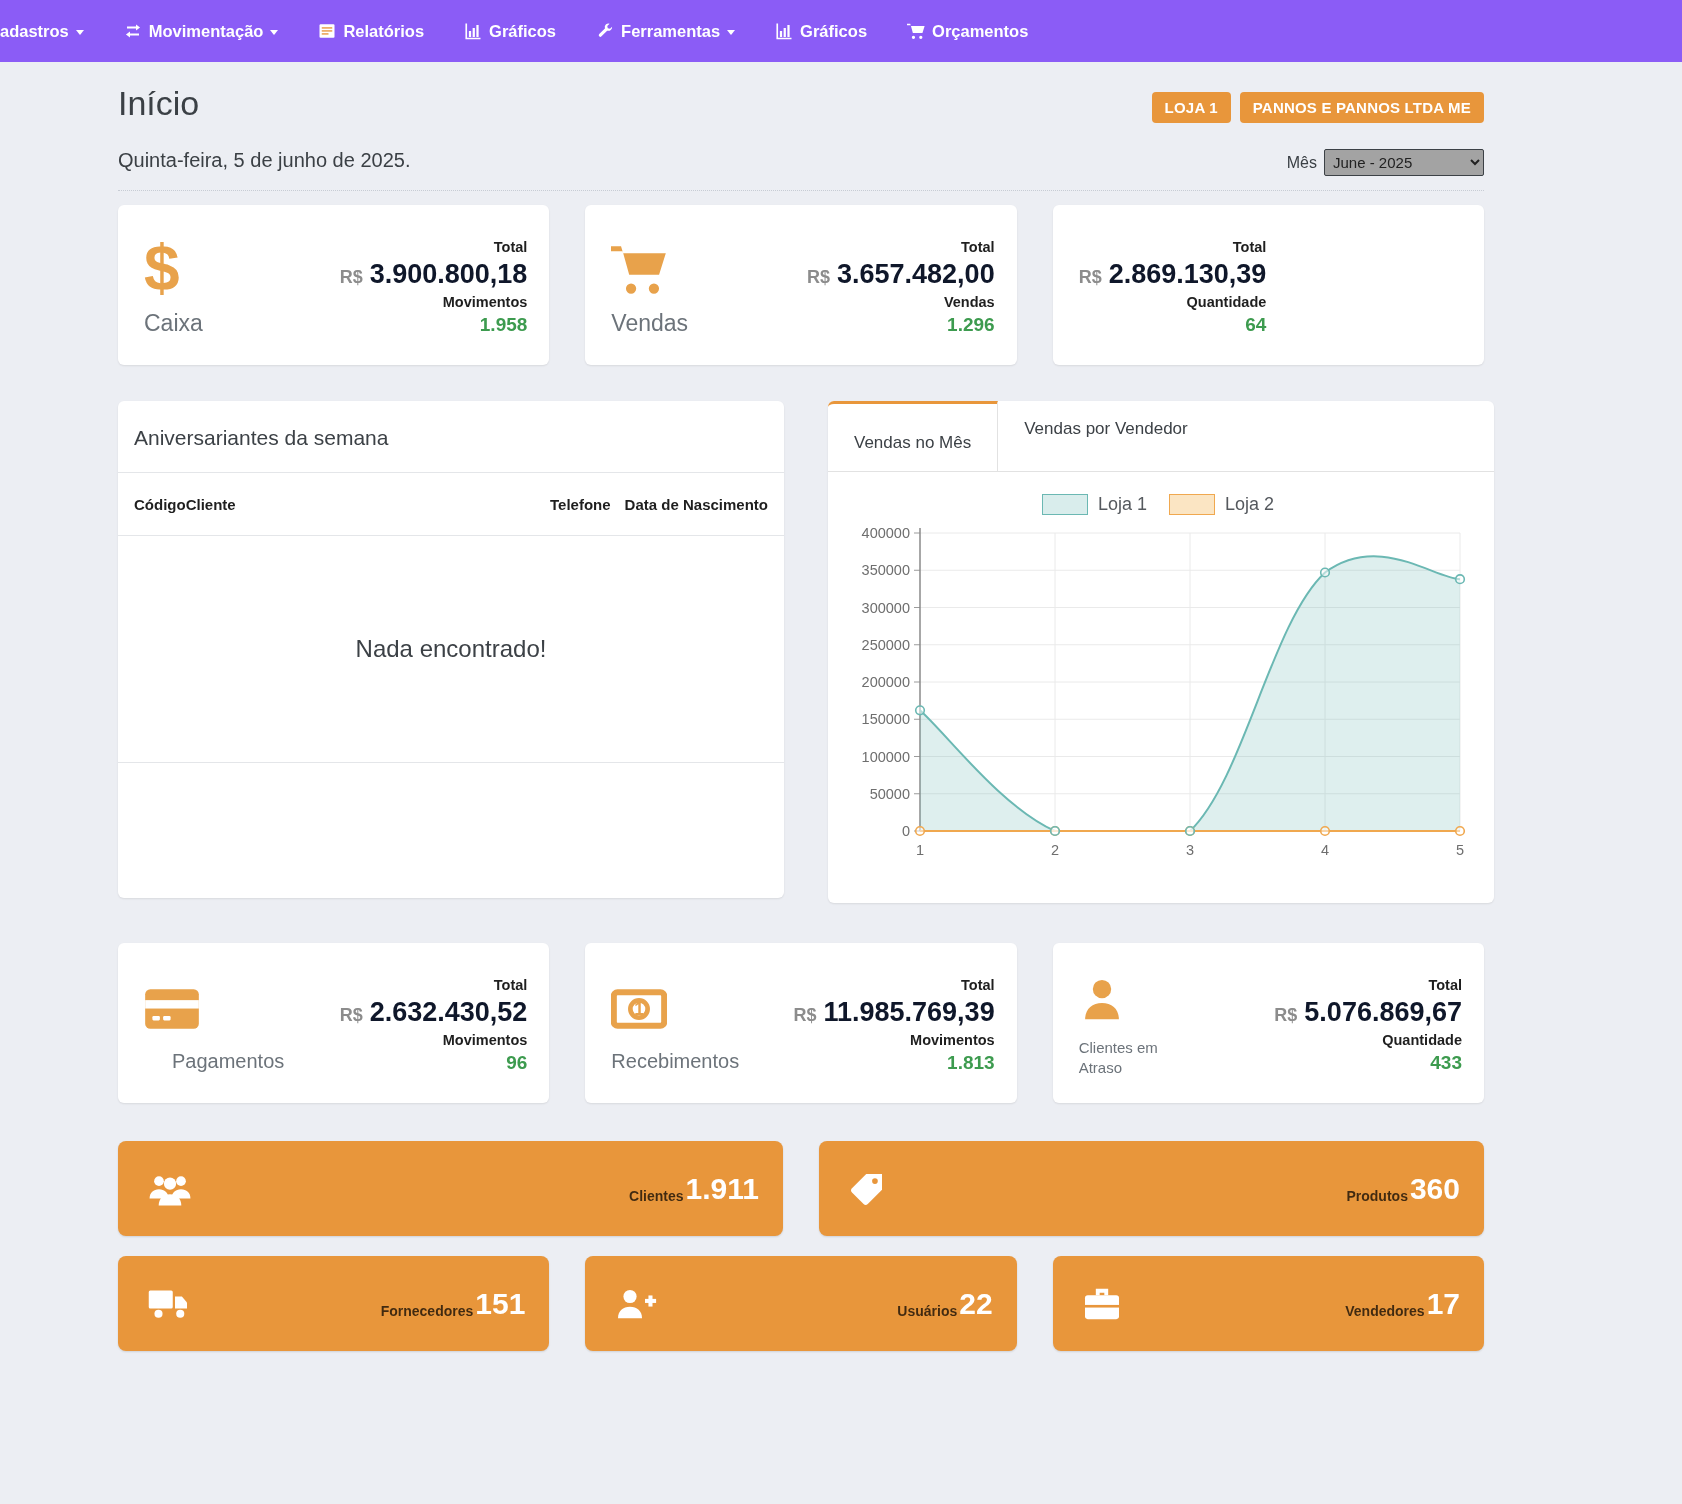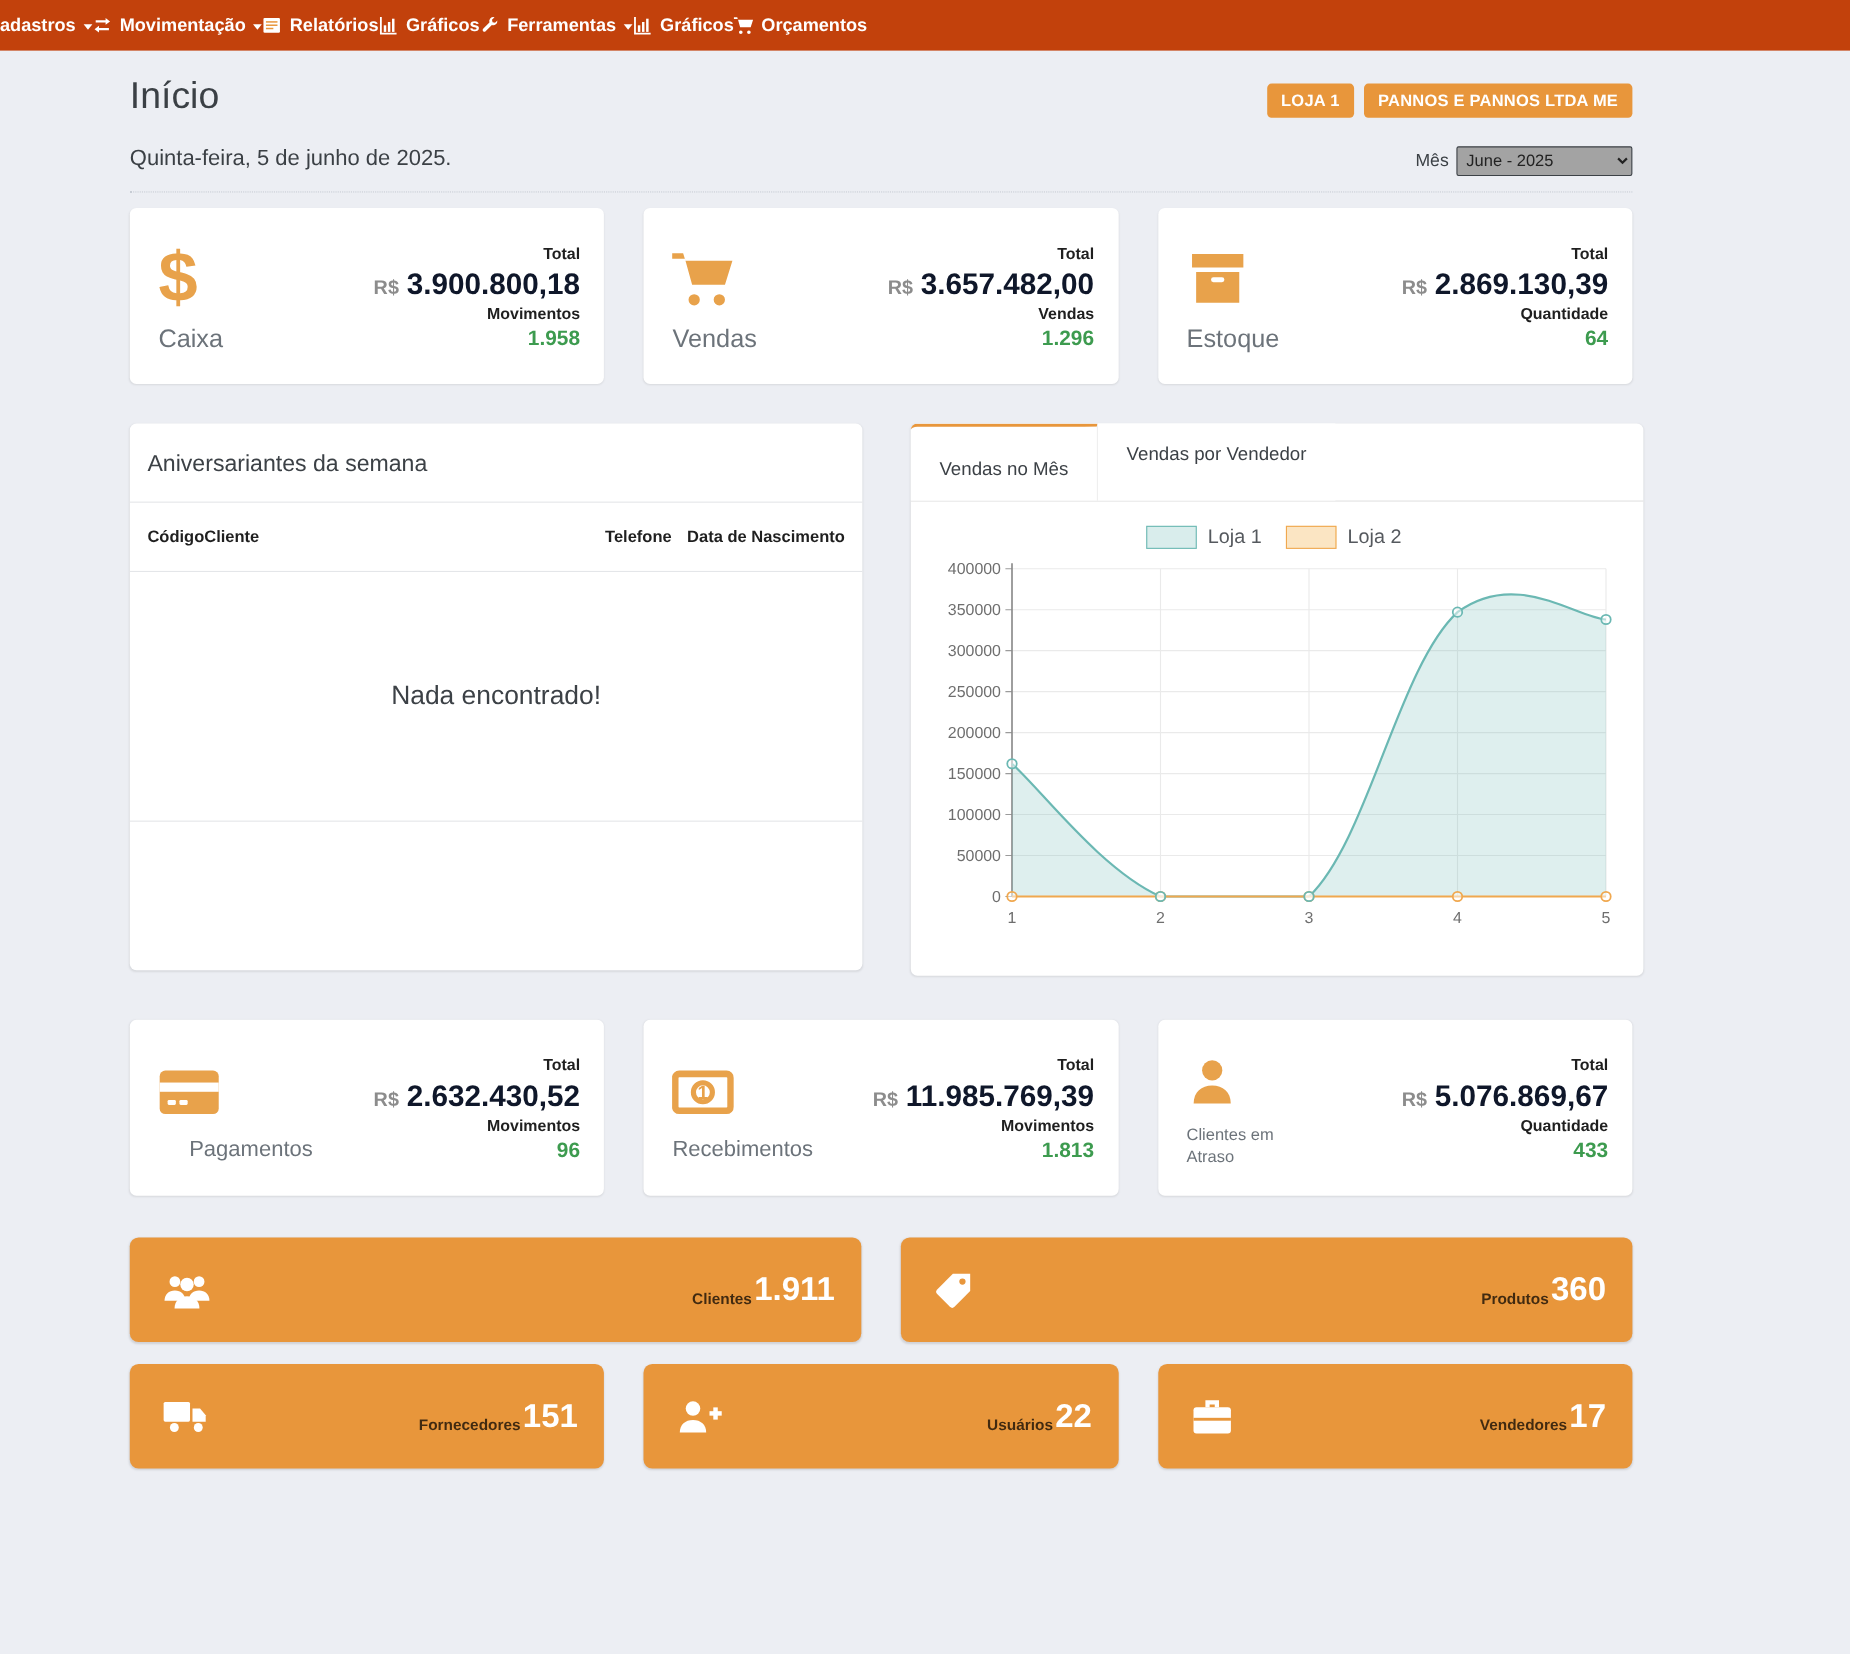--- a/index.html
+++ b/index.html
@@ -1,20 +1,20 @@
 <!DOCTYPE html>
 <html><head>
 <meta charset="utf-8">
 <style>
   * { margin:0; padding:0; box-sizing:border-box; }
   html,body { width:1682px; height:1504px; }
   body { font-family:"Liberation Sans", sans-serif; background:#eceef3; color:#3b4045; overflow:hidden; }
 
   
-  .navbar { height:46px; background:#c2410c; display:flex; align-items:center; padding-right:20px; }
+  .navbar { height:62px; background:#8b5cf6; display:flex; align-items:center; gap:40px; padding-right:20px; }
   .nav-item { display:flex; align-items:center; gap:7px; color:#fff; font-size:16.5px; font-weight:bold; cursor:pointer; white-space:nowrap; }
   .nav-item .nav-ic { display:inline-flex; width:18px; height:18px; }
   .nav-item svg { width:18px; height:18px; }
   .caret { width:0; height:0; border-left:4.5px solid transparent; border-right:4.5px solid transparent; border-top:5px solid #fff; display:inline-block; margin-top:2px; }
 
   
   .content { width:1366px; margin-left:118px; }
   .page-head { display:flex; justify-content:space-between; align-items:flex-start; margin-top:22px; }
   .page-title { font-size:34px; font-weight:normal; color:#3b4045; }
   .badges { display:flex; gap:9px; margin-top:8px; }
@@ -203,29 +203,20 @@
         <div class="money">
             <span class="cur">R$</span>
             <span class="amt">3.657.482,00</span>
           </div>
         <div class="lab">Vendas</div>
         <div class="count">1.296</div>
       </div>
     </div>
 
     <div class="card stat">
-      <div class="stat-left">
-        <div class="stat-icon">
-          <svg viewBox="0 0 24 24">
-              <path fill="currentColor" d="M2 2.5h20v5.3H2z M3.6 9.5h16.8V21.5H3.6z"></path>
-              <rect x="9.4" y="11.6" width="5.2" height="1.9" rx="0.95" fill="#fff"></rect>
-            </svg>
-        </div>
-        <div class="stat-title">Estoque</div>
-      </div>
       <div class="stat-right">
         <div class="lab">Total</div>
         <div class="money">
             <span class="cur">R$</span>
             <span class="amt">2.869.130,39</span>
           </div>
         <div class="lab">Quantidade</div>
         <div class="count">64</div>
       </div>
     </div>

